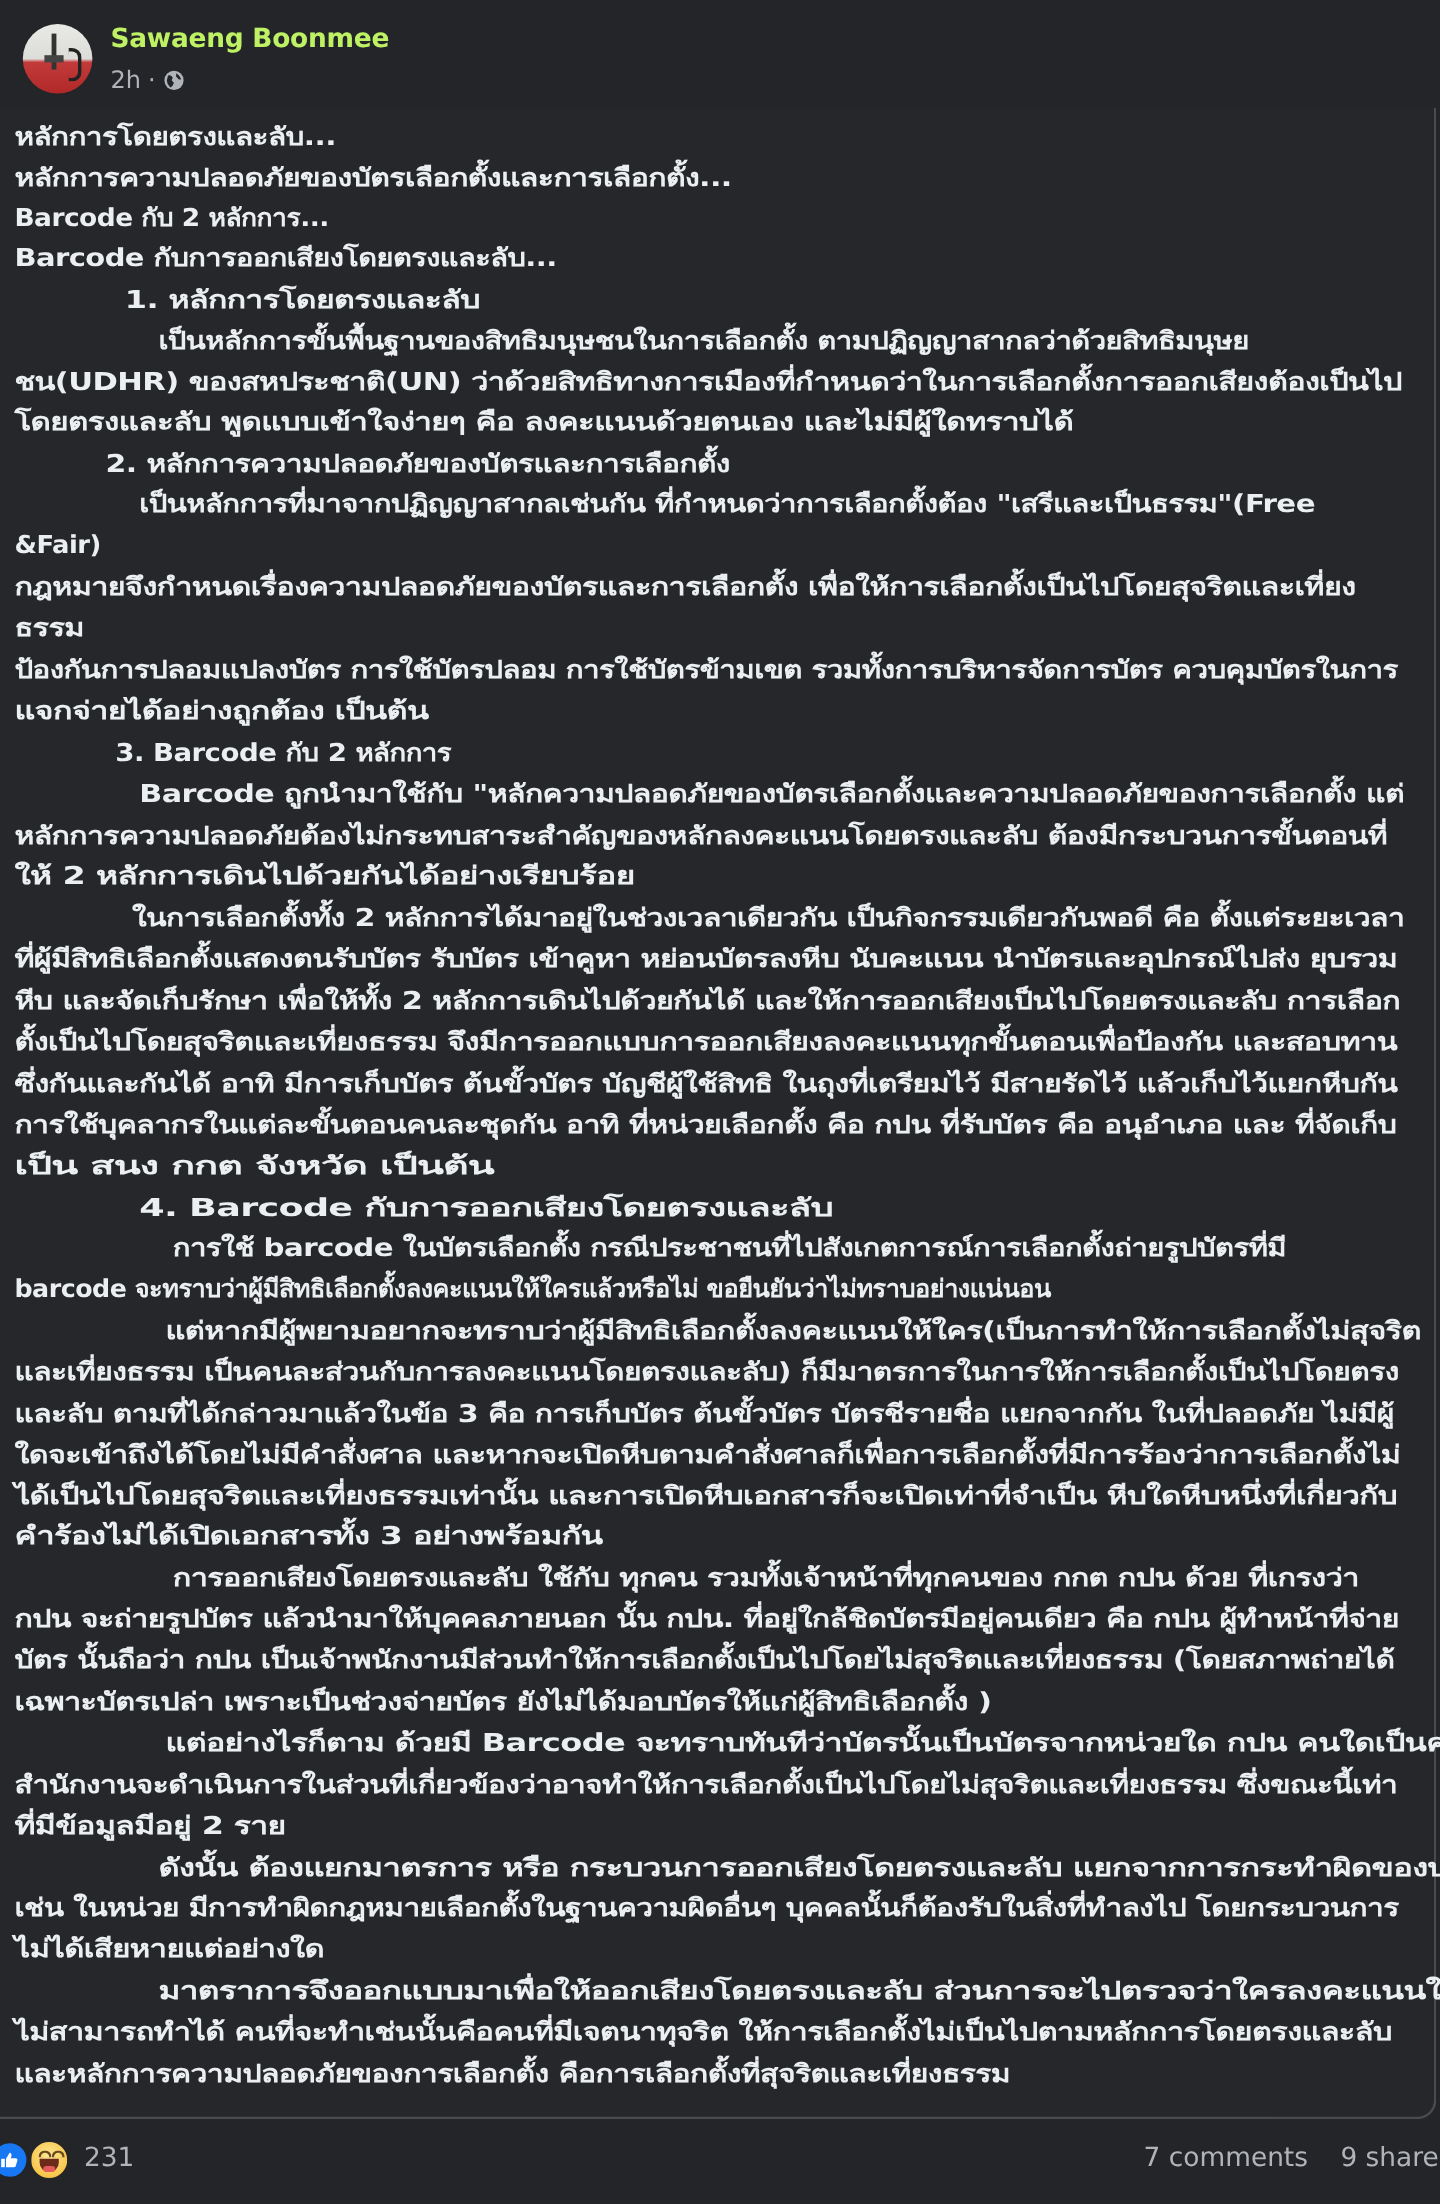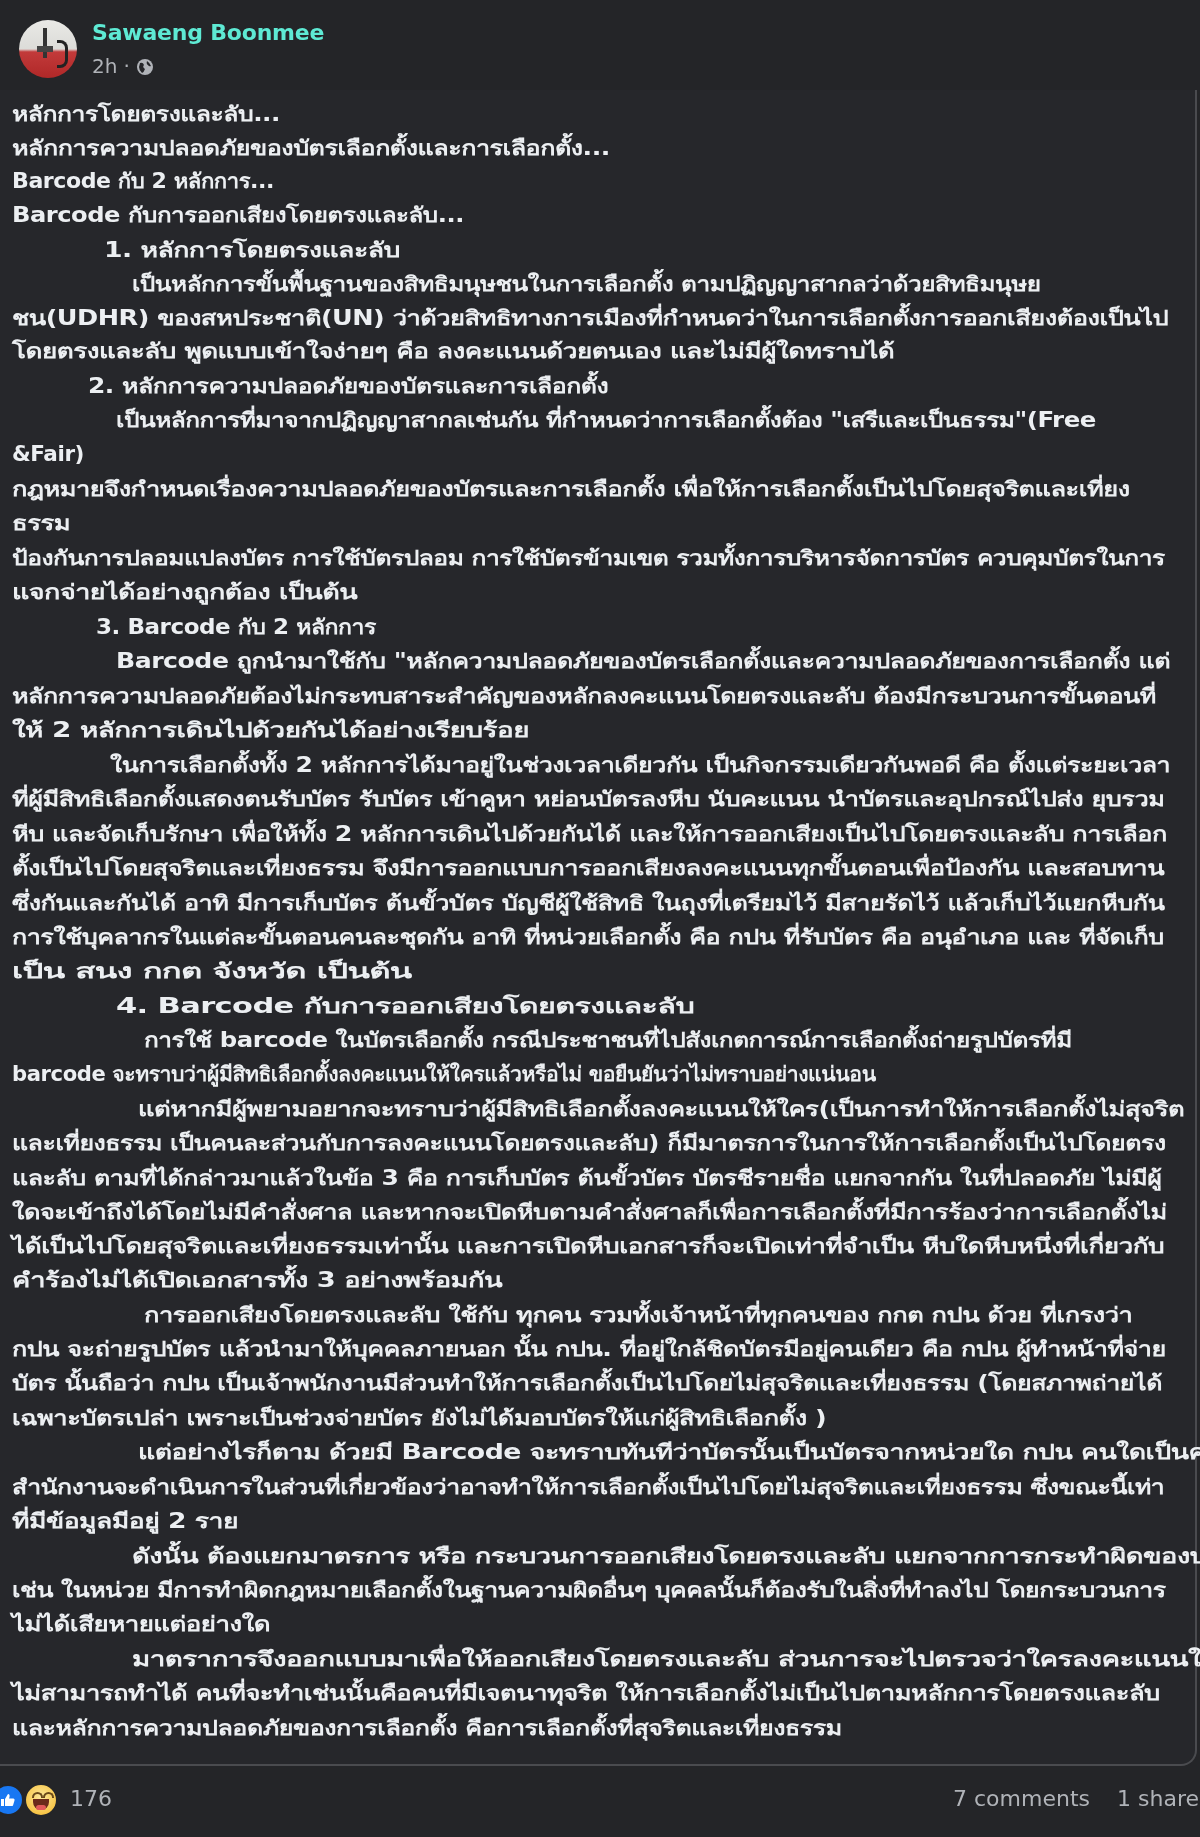--- a/index.html
+++ b/index.html
@@ -14,21 +14,21 @@
   .avatar {
     position: absolute; left: 19px; top: 20px; width: 58px; height: 58px;
     border-radius: 50%; overflow: hidden;
     background: linear-gradient(to bottom, #e9e9e6 0%, #dcdcd8 50%, #c23a3a 55%, #b02828 100%);
   }
   .avatar .mark1 { position: absolute; left: 24px; top: 8px; width: 4px; height: 30px; background: #333; }
   .avatar .mark2 { position: absolute; left: 18px; top: 26px; width: 16px; height: 6px; background: #444; }
   .avatar .mark3 { position: absolute; left: 38px; top: 20px; width: 8px; height: 22px; border: 3px solid #222; border-left: none; border-radius: 0 8px 8px 0; }
   .author-name {
     position: absolute; left: 92px; top: 20px;
-    font-size: 22px; font-weight: bold; color: #5eead4; letter-spacing: -0.2px;
+    font-size: 22px; font-weight: bold; color: #bef264; letter-spacing: -0.2px;
   }
   .meta { position: absolute; left: 92px; top: 54px; font-size: 20px; color: #b0b3b8; display: flex; align-items: center; gap: 6px; }
   .globe-icon { width: 18px; height: 18px; display: inline-block; }
 
   .text-box {
     position: absolute; left: -12px; top: 90px; width: 1207px; height: 1674px;
     border-right: 2px solid #4a4b4f; border-bottom: 2px solid #4a4b4f;
     border-radius: 0 0 16px 0;
     background: #26272b;
   }
@@ -138,16 +138,16 @@
       <rect x="1" y="7" width="3" height="7" fill="#fff"></rect>
       <path d="M5 7 L8 2 Q10 2 9.5 5 L9 6.5 L13.5 6.5 Q15 7 14.5 8.5 L13 13.5 Q12.5 14 11.5 14 L5 14 Z" fill="#fff"></path>
     </svg>
   </span>
   <span class="haha-icon">
     <span class="eye" style="left:6px"></span>
     <span class="eye" style="left:17px"></span>
     <span class="mouth"></span>
     <span class="tongue"></span>
   </span>
-  <span class="reaction-count">176</span>
+  <span class="reaction-count">231</span>
   <span class="comments-count">7 comments</span>
-  <span class="shares-count">1 share</span>
+  <span class="shares-count">9 share</span>
 </div>
 
 </body></html>

